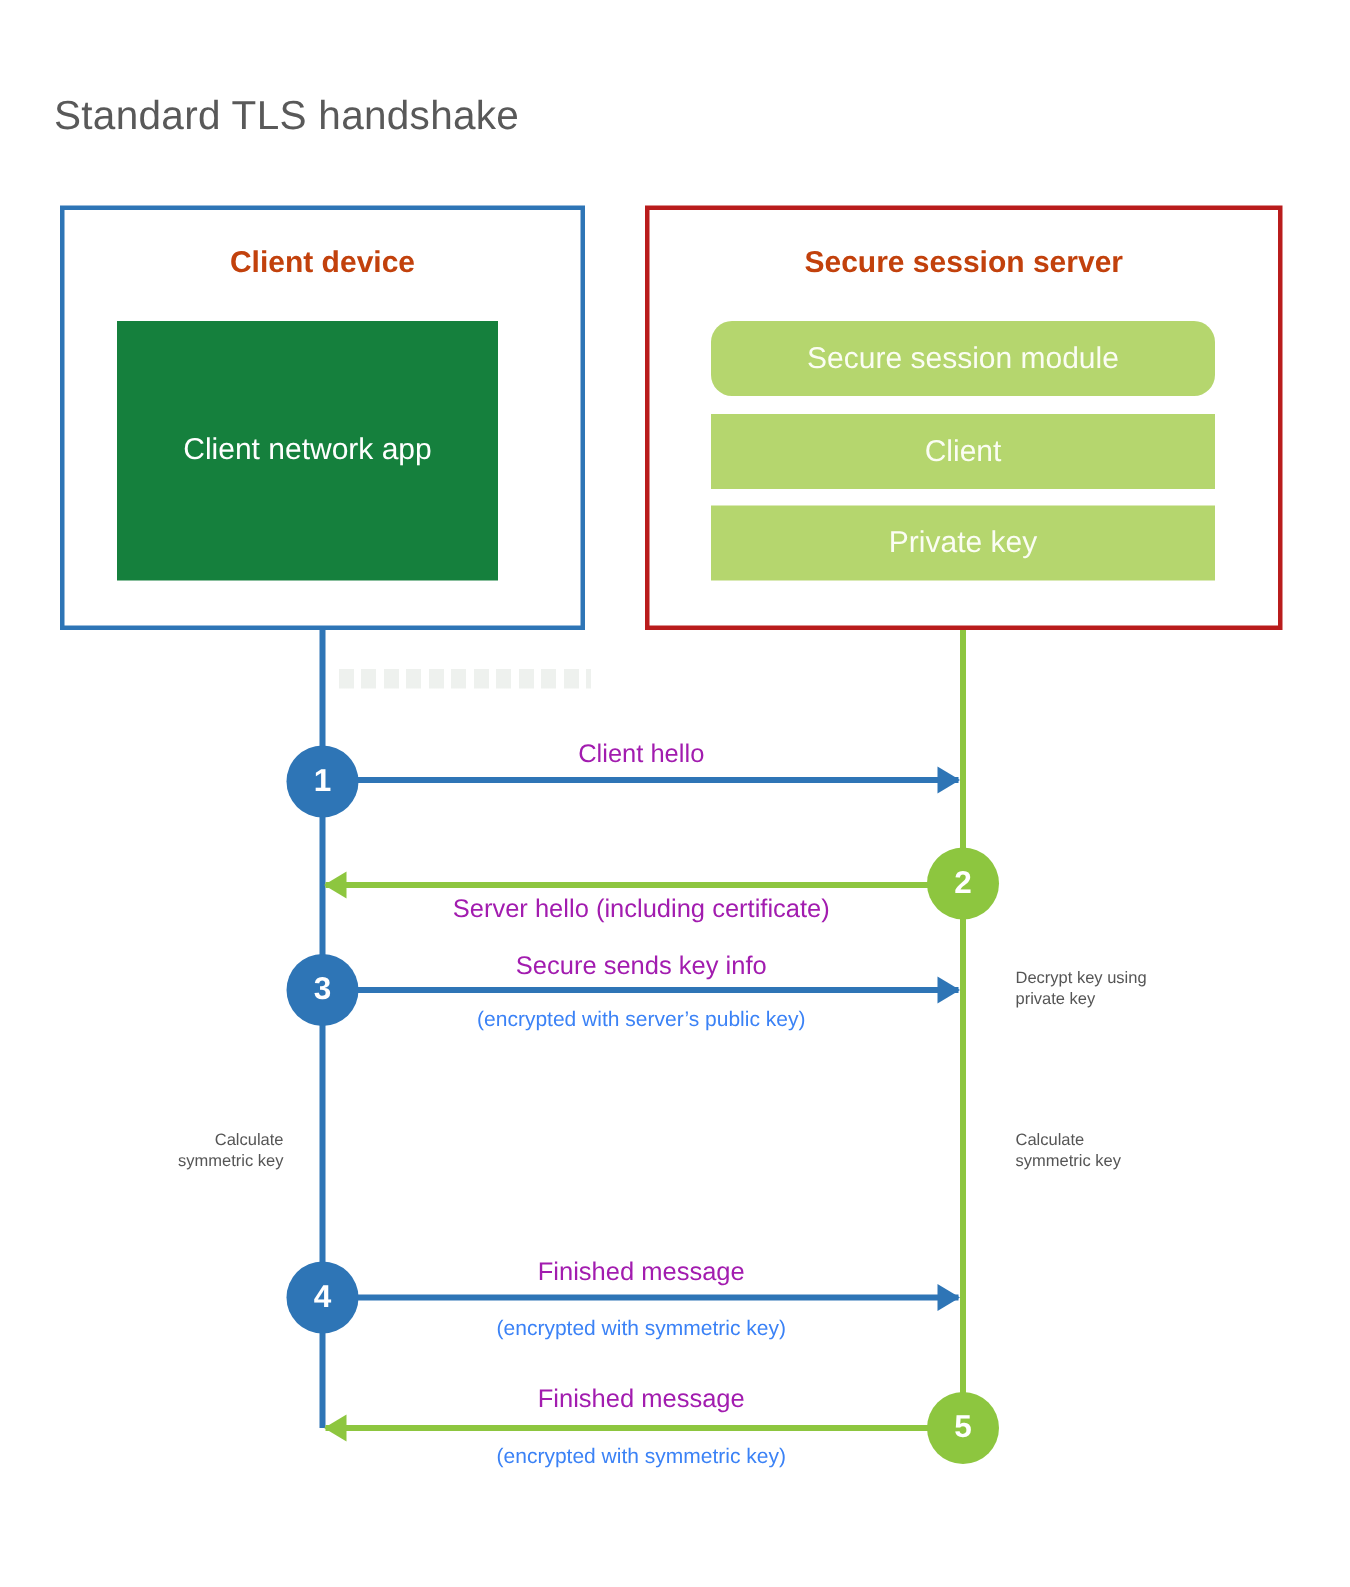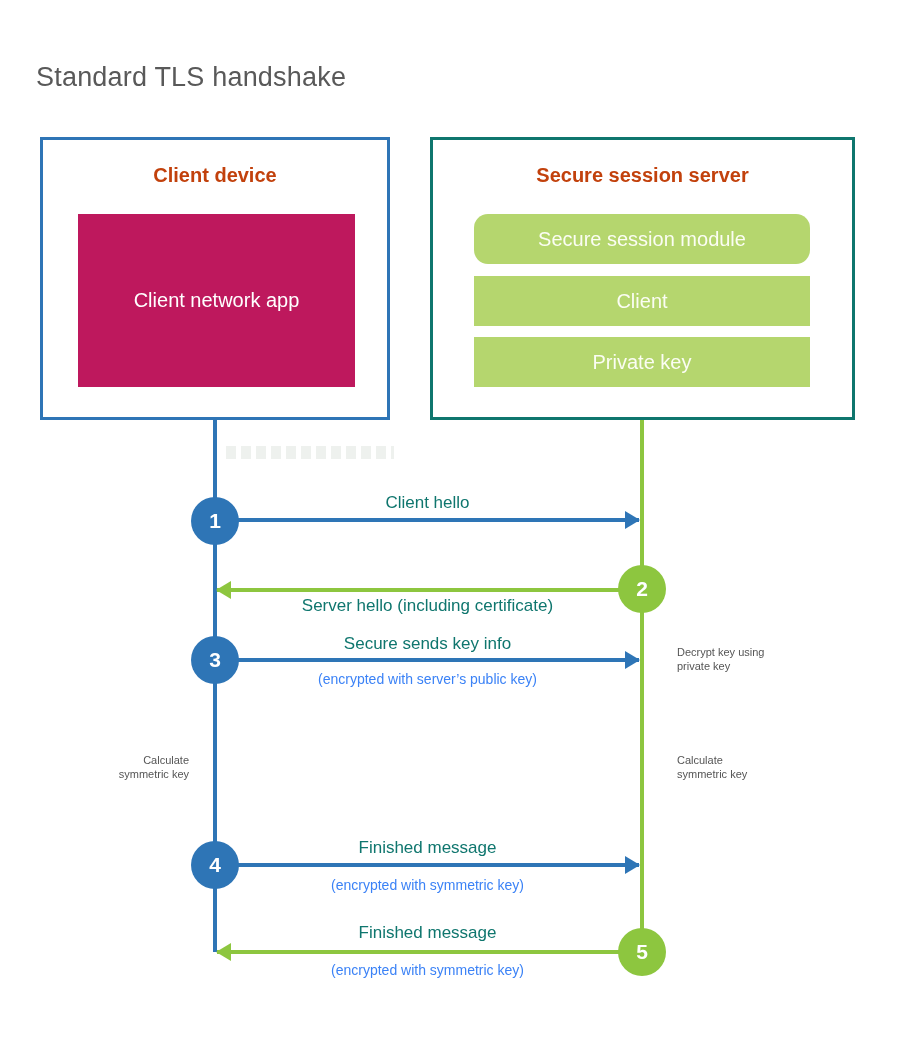--- a/index.html
+++ b/index.html
@@ -8,28 +8,28 @@
     font-family:"Liberation Sans","DejaVu Sans",sans-serif; overflow:hidden;margin-top:14px;
   }
   .page-title {
     position:absolute; left:36px; top:30px;
     font-size:27px; font-weight:300; color:#595959; letter-spacing:0.2px;
   }
 
   
   .entity-box { position:absolute; top:123px; height:283px; background:#fff; box-sizing:border-box; }
   .client-box { left:40px; width:350px; border:3px solid #2e75b6; }
-  .server-box { left:430px; width:425px; border:3px solid #0f766e; }
+  .server-box { left:430px; width:425px; border:3px solid #b91c1c; }
   .entity-title {
     margin:0; padding-top:24px; text-align:center;
     font-size:20px; font-weight:bold; color:#c2410c;
   }
   .app-rect {
-    position:absolute; left:35px; top:74px; width:277px; height:173px;
-    background:#be185d; color:#ffffff; font-size:20px; line-height:1.55;
+    position:absolute; left:35px; top:74px; width:254px; height:173px;
+    background:#15803d; color:#ffffff; font-size:20px; line-height:1.55;
     display:flex; align-items:center; justify-content:center; text-align:center;
     padding:0 35px; box-sizing:border-box;
   }
   .module-bar {
     position:absolute; left:41px; width:336px; height:50px;
     background:#b5d66e; color:#fbfdf3; font-size:20px;
     display:flex; align-items:center; justify-content:center;
   }
   .bar-1 { top:74px;border-radius:14px; } .bar-2 { top:136px; } .bar-3 { top:197px; }
 
@@ -73,21 +73,21 @@
   .circle-blue  { background:#2e75b6; }
   .circle-green { background:#8dc63f; }
   .c1 { left:191px; top:483px; }
   .c2 { left:618px; top:551px; }
   .c3 { left:191px; top:622px; }
   .c4 { left:191px; top:827px; }
   .c5 { left:618px; top:914px; }
 
   
   .msg-label, .msg-sublabel {
-    position:absolute; left:215px; width:425px; text-align:center; color:#0f766e;
+    position:absolute; left:215px; width:425px; text-align:center; color:#a21caf;
   }
   .msg-label    { font-size:17px; }
   .msg-sublabel { font-size:14px; color:#3b82f6; }
   .lbl1 { top:479px; } .lbl2 { top:582px; } .lbl3 { top:620px; }
   .lbl4 { top:824px; } .lbl5 { top:909px; }
   .sub3 { top:657px; } .sub4 { top:863px; } .sub5 { top:948px; }
 
   
   .note { position:absolute; font-size:11px; color:#555555; line-height:1.3; }
   .note-decrypt    { left:677px; top:631px; }

